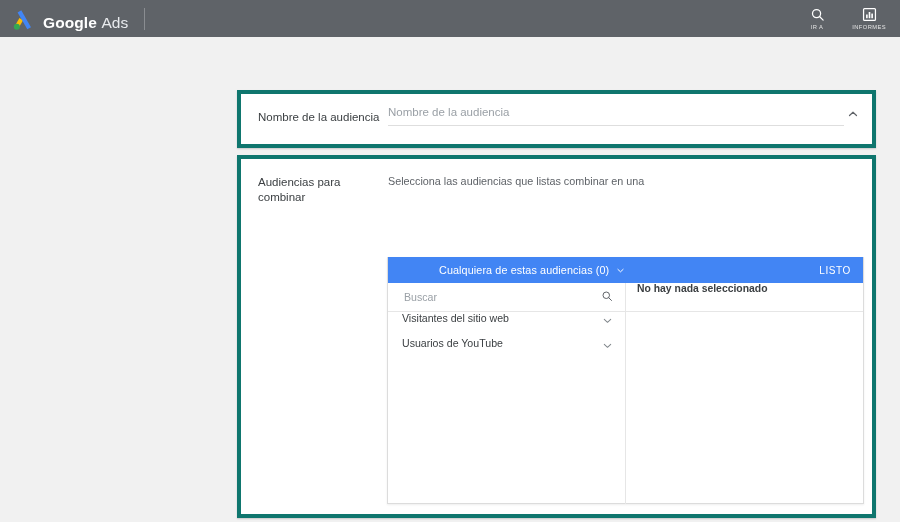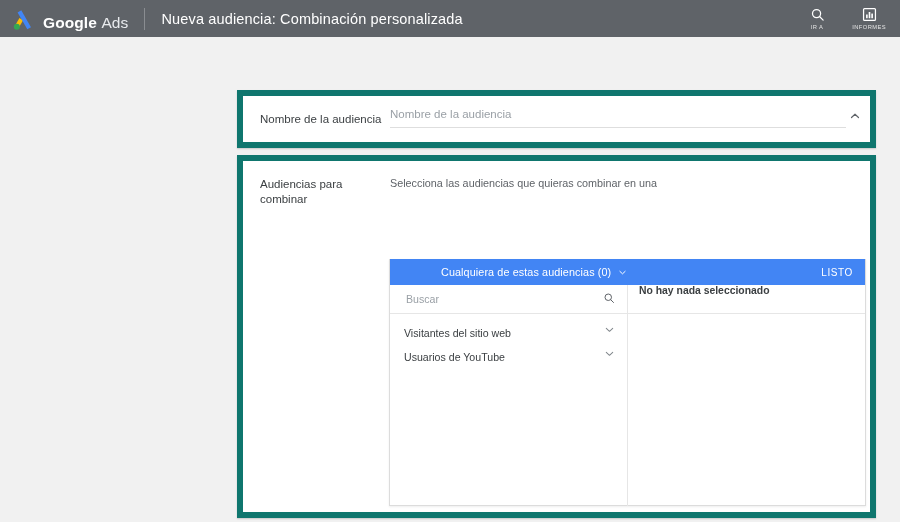--- a/index.html
+++ b/index.html
@@ -89,21 +89,21 @@
     width: 900px;
     height: 485px;
     background: #f1f1f1;
   }
 
   .card {
     position: absolute;
     left: 237px;
     width: 639px;
     background: #ffffff;
-    border: 6px solid #0f766e;
+    border: 4px solid #0f766e;
     box-sizing: border-box;
     box-shadow: 0 1px 2px rgba(0,0,0,.10), 0 1px 1px rgba(0,0,0,.06);
   }
   #card-name { top: 53px; height: 58px; }
   #card-combine { top: 118px; height: 363px; }
 
   .card-inner {
     display: flex;
     width: 100%;
     height: 100%;
@@ -237,21 +237,21 @@
     outline: none;
     background: transparent;
     font-family: "Liberation Sans", sans-serif;
     font-size: 10.6px;
     color: #3c4043;
   }
   .search-input::placeholder { color: #9aa0a6; }
   .list-row {
     height: 24.5px;
     display: flex;
-    align-items: flex-end;
+    align-items: flex-start;
     padding: 0 12px 0 14px;
     box-sizing: border-box;
     cursor: pointer;
   }
   .list-row-label {
     font-size: 10.6px;
     color: #3c4043;
   }
   .row-caret { margin-left: auto; }
 
@@ -289,21 +289,20 @@
         <path d="M3.3 19.3 L8.1 11 L12.1 13.3 L7.3 21.6 Z" fill="#FBBC04"></path>
         <path d="M10.1 2.5 L20.7 20.9 L16.7 23.2 L6.1 4.8 Z" fill="#4285F4"></path>
         <circle cx="5.3" cy="20.4" r="3.3" fill="#34A853"></circle>
       </svg>
     </span>
     <span class="brand-text">
       <b>Google</b><span class="light">&nbsp;</span><span class="light">Ads</span>
     </span>
   </div>
   <div class="brand-sep"></div>
-  <div class="page-title">Nueva audiencia: Combinación personalizada</div>
 
   <div class="topbar-right">
     <div class="top-action">
       <span>
         <svg width="15" height="15" viewBox="0 0 24 24" fill="none" stroke="#ffffff" stroke-width="2">
           <circle cx="10.5" cy="10.5" r="6.5"></circle>
           <line x1="15.3" y1="15.3" x2="21" y2="21" stroke-linecap="round"></line>
         </svg>
       </span>
       <span class="lbl">IR A</span>
@@ -344,21 +343,21 @@
     </div>
   </div>
 
   <div class="card" id="card-combine">
     <div class="card-inner">
       <div class="card-label-col">
         <div class="card-label">Audiencias para combinar</div>
       </div>
       <div class="card-body-col">
         <div class="combine-body">
-          <div class="intro-line">Selecciona las audiencias que quieras combinar en una</div>
+          <div class="intro-line">Selecciona las audiencias que listas combinar en una</div>
         </div>
 
         <div class="selector">
           <div class="selector-header">
             <span class="sel-title">Cualquiera de estas audiencias (0)</span>
             <span class="sel-caret">
               <svg width="9" height="9" viewBox="0 0 24 24" fill="none" stroke="#ffffff" stroke-width="2.6" stroke-linecap="round" stroke-linejoin="round">
                 <polyline points="5,9 12,15.5 19,9"></polyline>
               </svg>
             </span>

